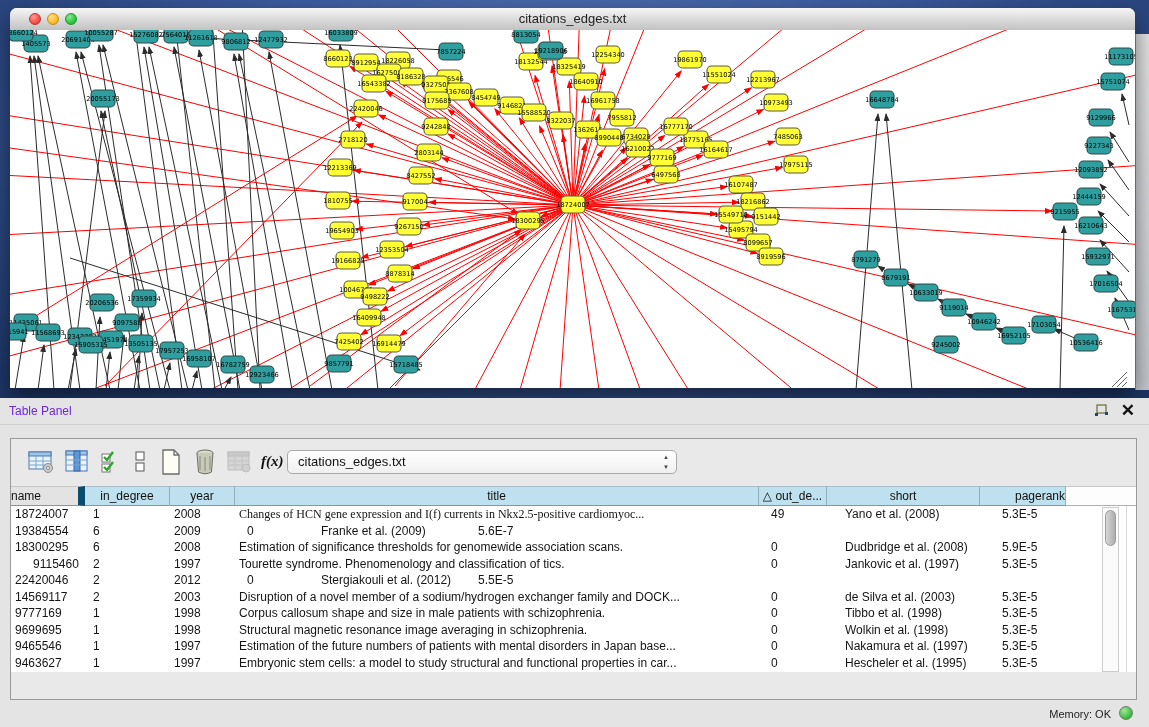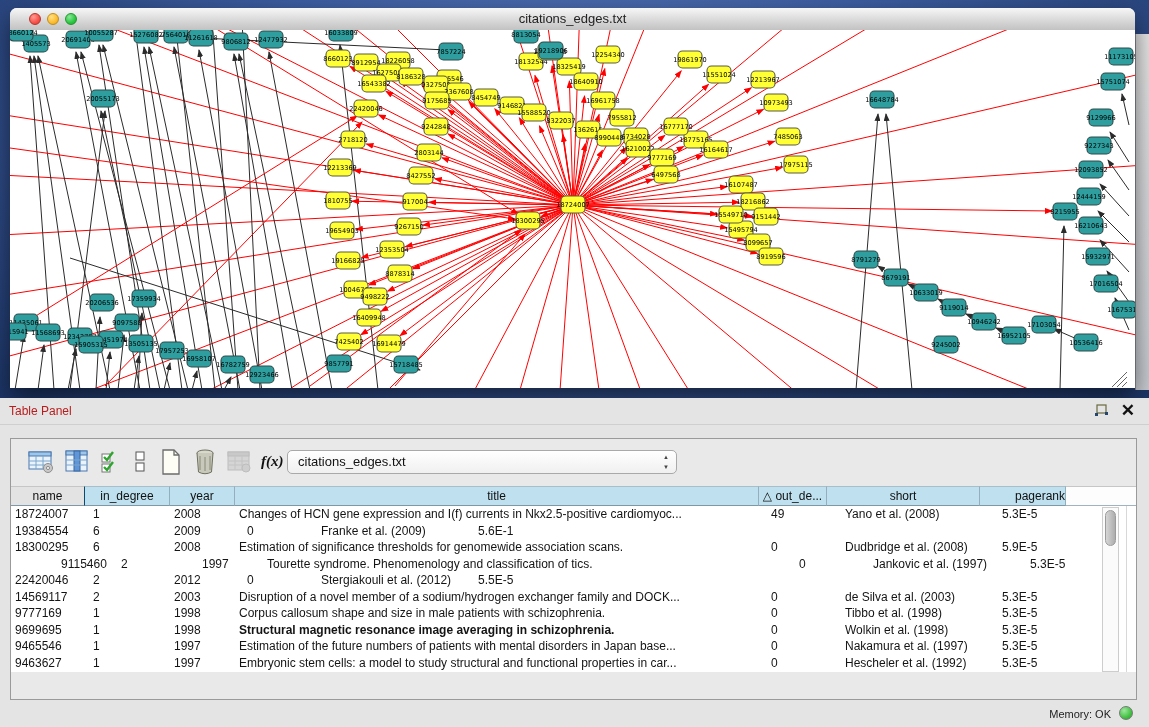--- a/index.html
+++ b/index.html
@@ -15,34 +15,34 @@
   .title{position:absolute;left:0;right:0;top:3px;text-align:center;font-size:13px;color:#222;}
   .tl{position:absolute;top:5px;width:12px;height:12px;border-radius:50%;box-sizing:border-box;}
   .tl.red{left:19px;background:radial-gradient(circle at 35% 30%,#FF9A93,#F75149 60%,#D93B32);border:1px solid #B8342C;}
   .tl.yel{left:37px;background:radial-gradient(circle at 35% 30%,#FFE084,#FDBC2E 60%,#E0A01C);border:1px solid #C08E1B;}
   .tl.grn{left:55px;background:radial-gradient(circle at 35% 30%,#8CE89A,#2BC840 60%,#1FA52F);border:1px solid #23962F;}
   .canvas{position:absolute;left:0;top:22px;width:1125px;height:358px;background:#fff;border:0;overflow:hidden;}
   svg.net{display:block;}
   
   .panel{position:absolute;left:0;top:398px;width:1149px;height:329px;background:#E4E4E4;}
   .panel-hd{height:26px;position:relative;border-bottom:1px solid #CFCFCF;}
-  .panel-hd .ttl{position:absolute;left:9px;top:6px;font-size:12px;color:#b91c1c;}
+  .panel-hd .ttl{position:absolute;left:9px;top:6px;font-size:12px;color:#6d28d9;}
   .panel-hd .float{position:absolute;right:40px;top:5px;width:16px;height:16px;cursor:pointer;}
   .panel-hd .close{position:absolute;right:14px;top:2px;font-size:17px;font-weight:bold;color:#111;cursor:pointer;}
   .pbody{position:absolute;left:10px;top:40px;width:1127px;height:262px;background:#E9E9E9;border:1px solid #9a9a9a;box-sizing:border-box;}
   .toolbar{height:47px;position:relative;}
   .tico{position:absolute;top:9px;width:28px;height:28px;cursor:pointer;}
   .combo{position:absolute;left:276px;top:11px;width:390px;height:24px;background:linear-gradient(#FFFFFF,#F0F0F0);
     border:1px solid #A9A9A9;border-radius:5px;box-sizing:border-box;font-size:13px;color:#111;line-height:22px;padding-left:10px;cursor:pointer;}
   .combo .arr{position:absolute;right:7px;top:1px;font-size:6px;line-height:10px;color:#444;text-align:center;}
   .thead{height:20px;display:flex;background:#fff;}
   .hcell{height:20px;line-height:19px;font-size:12px;color:#111;box-sizing:border-box;
     border-right:1px solid #93AEBC;border-top:1px solid #A9BEC9;border-bottom:1px solid #7F98A5;
     background:#BFE1EF;text-align:center;white-space:nowrap;overflow:hidden;cursor:pointer;}
-  .hcell.first{background:#E3E3E3;border-right:1px solid #0c4a6e;border-top:1px solid #C6C6C6;text-align:center;padding-right:0;}
+  .hcell.first{background:#E3E3E3;border-right:7px solid #0c4a6e;border-top:1px solid #C6C6C6;text-align:left;padding-right:0;}
   .hfill{flex:1;background:#FDFDFD;border-top:1px solid #C6C6C6;border-bottom:1px solid #9FB4BE;}
   .twrap{position:relative;height:166px;background:#fff;}
   .trow{display:flex;height:16.5px;}
   .tcell{height:16.5px;line-height:16.5px;font-size:12px;color:#141414;box-sizing:border-box;white-space:nowrap;overflow:hidden;}
   .vscroll{position:absolute;right:17px;top:1px;width:15px;height:163px;background:#FBFBFB;border:1px solid #CDCDCD;}
   .vthumb{margin:2px auto 0 auto;width:11px;height:36px;border-radius:6px;background:linear-gradient(90deg,#D6D6D6,#ADADAD);border:1px solid #9B9B9B;box-sizing:border-box;cursor:pointer;}
   .vline{position:absolute;right:9px;top:0;width:1px;height:166px;background:#D8D8D8;}
   .tfoot{height:27px;background:#ECECEC;border-top:1px solid #C0C0C0;position:relative;}
   .seg{position:absolute;left:50%;top:3px;transform:translateX(-50%);display:flex;height:20px;
     border:1px solid #979797;border-radius:5px;overflow:hidden;background:#fff;box-shadow:0 1px 1px rgba(255,255,255,.8);}
@@ -778,44 +778,44 @@
         <div class="hcell" style="width: 153px;">short</div>
         <div class="hcell" style="width: 86px; text-align: right;">pagerank</div>
         <div class="hfill"></div>
       </div>
     <div class="twrap">
       <div id="rows">
           <div class="trow">
             <div class="tcell" style="width: 74px; padding-left: 4px;">18724007</div>
             <div class="tcell" style="width: 85px; padding-left: 8px;">1</div>
             <div class="tcell" style="width: 65px; padding-left: 4px;">2008</div>
-            <div class="tcell" style="width: 524px; padding-left: 4px;">Changes of HCN gene expression and I(f) currents in Nkx2.5-positive cardiomyoc...</div>
+            <div class="tcell" style="width: 524px; padding-left: 4px; font-family: Liberation Serif, serif;">Changes of HCN gene expression and I(f) currents in Nkx2.5-positive cardiomyoc...</div>
             <div class="tcell" style="width: 68px; padding-left: 12px;">49</div>
             <div class="tcell" style="width: 153px; padding-left: 18px;">Yano et al. (2008)</div>
             <div class="tcell" style="width: 86px; padding-left: 22px;">5.3E-5</div>
           </div>
           <div class="trow">
             <div class="tcell" style="width: 74px; padding-left: 4px;">19384554</div>
             <div class="tcell" style="width: 85px; padding-left: 8px;">6</div>
             <div class="tcell" style="width: 65px; padding-left: 4px;">2009</div>
             <div class="tcell" style="width: 68px; padding-left: 12px;">0</div>
             <div class="tcell" style="width: 153px; padding-left: 18px;">Franke et al. (2009)</div>
-            <div class="tcell" style="width: 86px; padding-left: 22px;">5.6E-1</div>
+            <div class="tcell" style="width: 86px; padding-left: 22px;">5.6E-7</div>
           </div>
           <div class="trow">
             <div class="tcell" style="width: 74px; padding-left: 4px;">18300295</div>
             <div class="tcell" style="width: 85px; padding-left: 8px;">6</div>
             <div class="tcell" style="width: 65px; padding-left: 4px;">2008</div>
             <div class="tcell" style="width: 524px; padding-left: 4px;">Estimation of significance thresholds for genomewide association scans.</div>
             <div class="tcell" style="width: 68px; padding-left: 12px;">0</div>
             <div class="tcell" style="width: 153px; padding-left: 18px;">Dudbridge et al. (2008)</div>
             <div class="tcell" style="width: 86px; padding-left: 22px;">5.9E-5</div>
           </div>
           <div class="trow">
-            <div class="tcell" style="width: 74px; padding-left: 22px; margin-left: 28px;">9115460</div>
+            <div class="tcell" style="width: 74px; padding-left: 22px;">9115460</div>
             <div class="tcell" style="width: 85px; padding-left: 8px;">2</div>
             <div class="tcell" style="width: 65px; padding-left: 4px;">1997</div>
             <div class="tcell" style="width: 524px; padding-left: 4px;">Tourette syndrome. Phenomenology and classification of tics.</div>
             <div class="tcell" style="width: 68px; padding-left: 12px;">0</div>
             <div class="tcell" style="width: 153px; padding-left: 18px;">Jankovic et al. (1997)</div>
             <div class="tcell" style="width: 86px; padding-left: 22px;">5.3E-5</div>
           </div>
           <div class="trow">
             <div class="tcell" style="width: 74px; padding-left: 4px;">22420046</div>
             <div class="tcell" style="width: 85px; padding-left: 8px;">2</div>
@@ -839,41 +839,41 @@
             <div class="tcell" style="width: 65px; padding-left: 4px;">1998</div>
             <div class="tcell" style="width: 524px; padding-left: 4px;">Corpus callosum shape and size in male patients with schizophrenia.</div>
             <div class="tcell" style="width: 68px; padding-left: 12px;">0</div>
             <div class="tcell" style="width: 153px; padding-left: 18px;">Tibbo et al. (1998)</div>
             <div class="tcell" style="width: 86px; padding-left: 22px;">5.3E-5</div>
           </div>
           <div class="trow">
             <div class="tcell" style="width: 74px; padding-left: 4px;">9699695</div>
             <div class="tcell" style="width: 85px; padding-left: 8px;">1</div>
             <div class="tcell" style="width: 65px; padding-left: 4px;">1998</div>
-            <div class="tcell" style="width: 524px; padding-left: 4px; font-weight: bold;">Structural magnetic resonance image averaging in schizophrenia.</div>
+            <div class="tcell" style="width: 524px; padding-left: 4px;">Structural magnetic resonance image averaging in schizophrenia.</div>
             <div class="tcell" style="width: 68px; padding-left: 12px;">0</div>
             <div class="tcell" style="width: 153px; padding-left: 18px;">Wolkin et al. (1998)</div>
             <div class="tcell" style="width: 86px; padding-left: 22px;">5.3E-5</div>
           </div>
           <div class="trow">
             <div class="tcell" style="width: 74px; padding-left: 4px;">9465546</div>
             <div class="tcell" style="width: 85px; padding-left: 8px;">1</div>
             <div class="tcell" style="width: 65px; padding-left: 4px;">1997</div>
             <div class="tcell" style="width: 524px; padding-left: 4px;">Estimation of the future numbers of patients with mental disorders in Japan base...</div>
             <div class="tcell" style="width: 68px; padding-left: 12px;">0</div>
             <div class="tcell" style="width: 153px; padding-left: 18px;">Nakamura et al. (1997)</div>
             <div class="tcell" style="width: 86px; padding-left: 22px;">5.3E-5</div>
           </div>
           <div class="trow">
             <div class="tcell" style="width: 74px; padding-left: 4px;">9463627</div>
             <div class="tcell" style="width: 85px; padding-left: 8px;">1</div>
             <div class="tcell" style="width: 65px; padding-left: 4px;">1997</div>
             <div class="tcell" style="width: 524px; padding-left: 4px;">Embryonic stem cells: a model to study structural and functional properties in car...</div>
             <div class="tcell" style="width: 68px; padding-left: 12px;">0</div>
-            <div class="tcell" style="width: 153px; padding-left: 18px;">Hescheler et al. (1992)</div>
+            <div class="tcell" style="width: 153px; padding-left: 18px;">Hescheler et al. (1995)</div>
             <div class="tcell" style="width: 86px; padding-left: 22px;">5.3E-5</div>
           </div>
         </div>
       <div class="vline"></div>
       <div class="vscroll">
         <div class="vthumb"></div>
       </div>
     </div>
   </div>
   <div class="statusbar">

